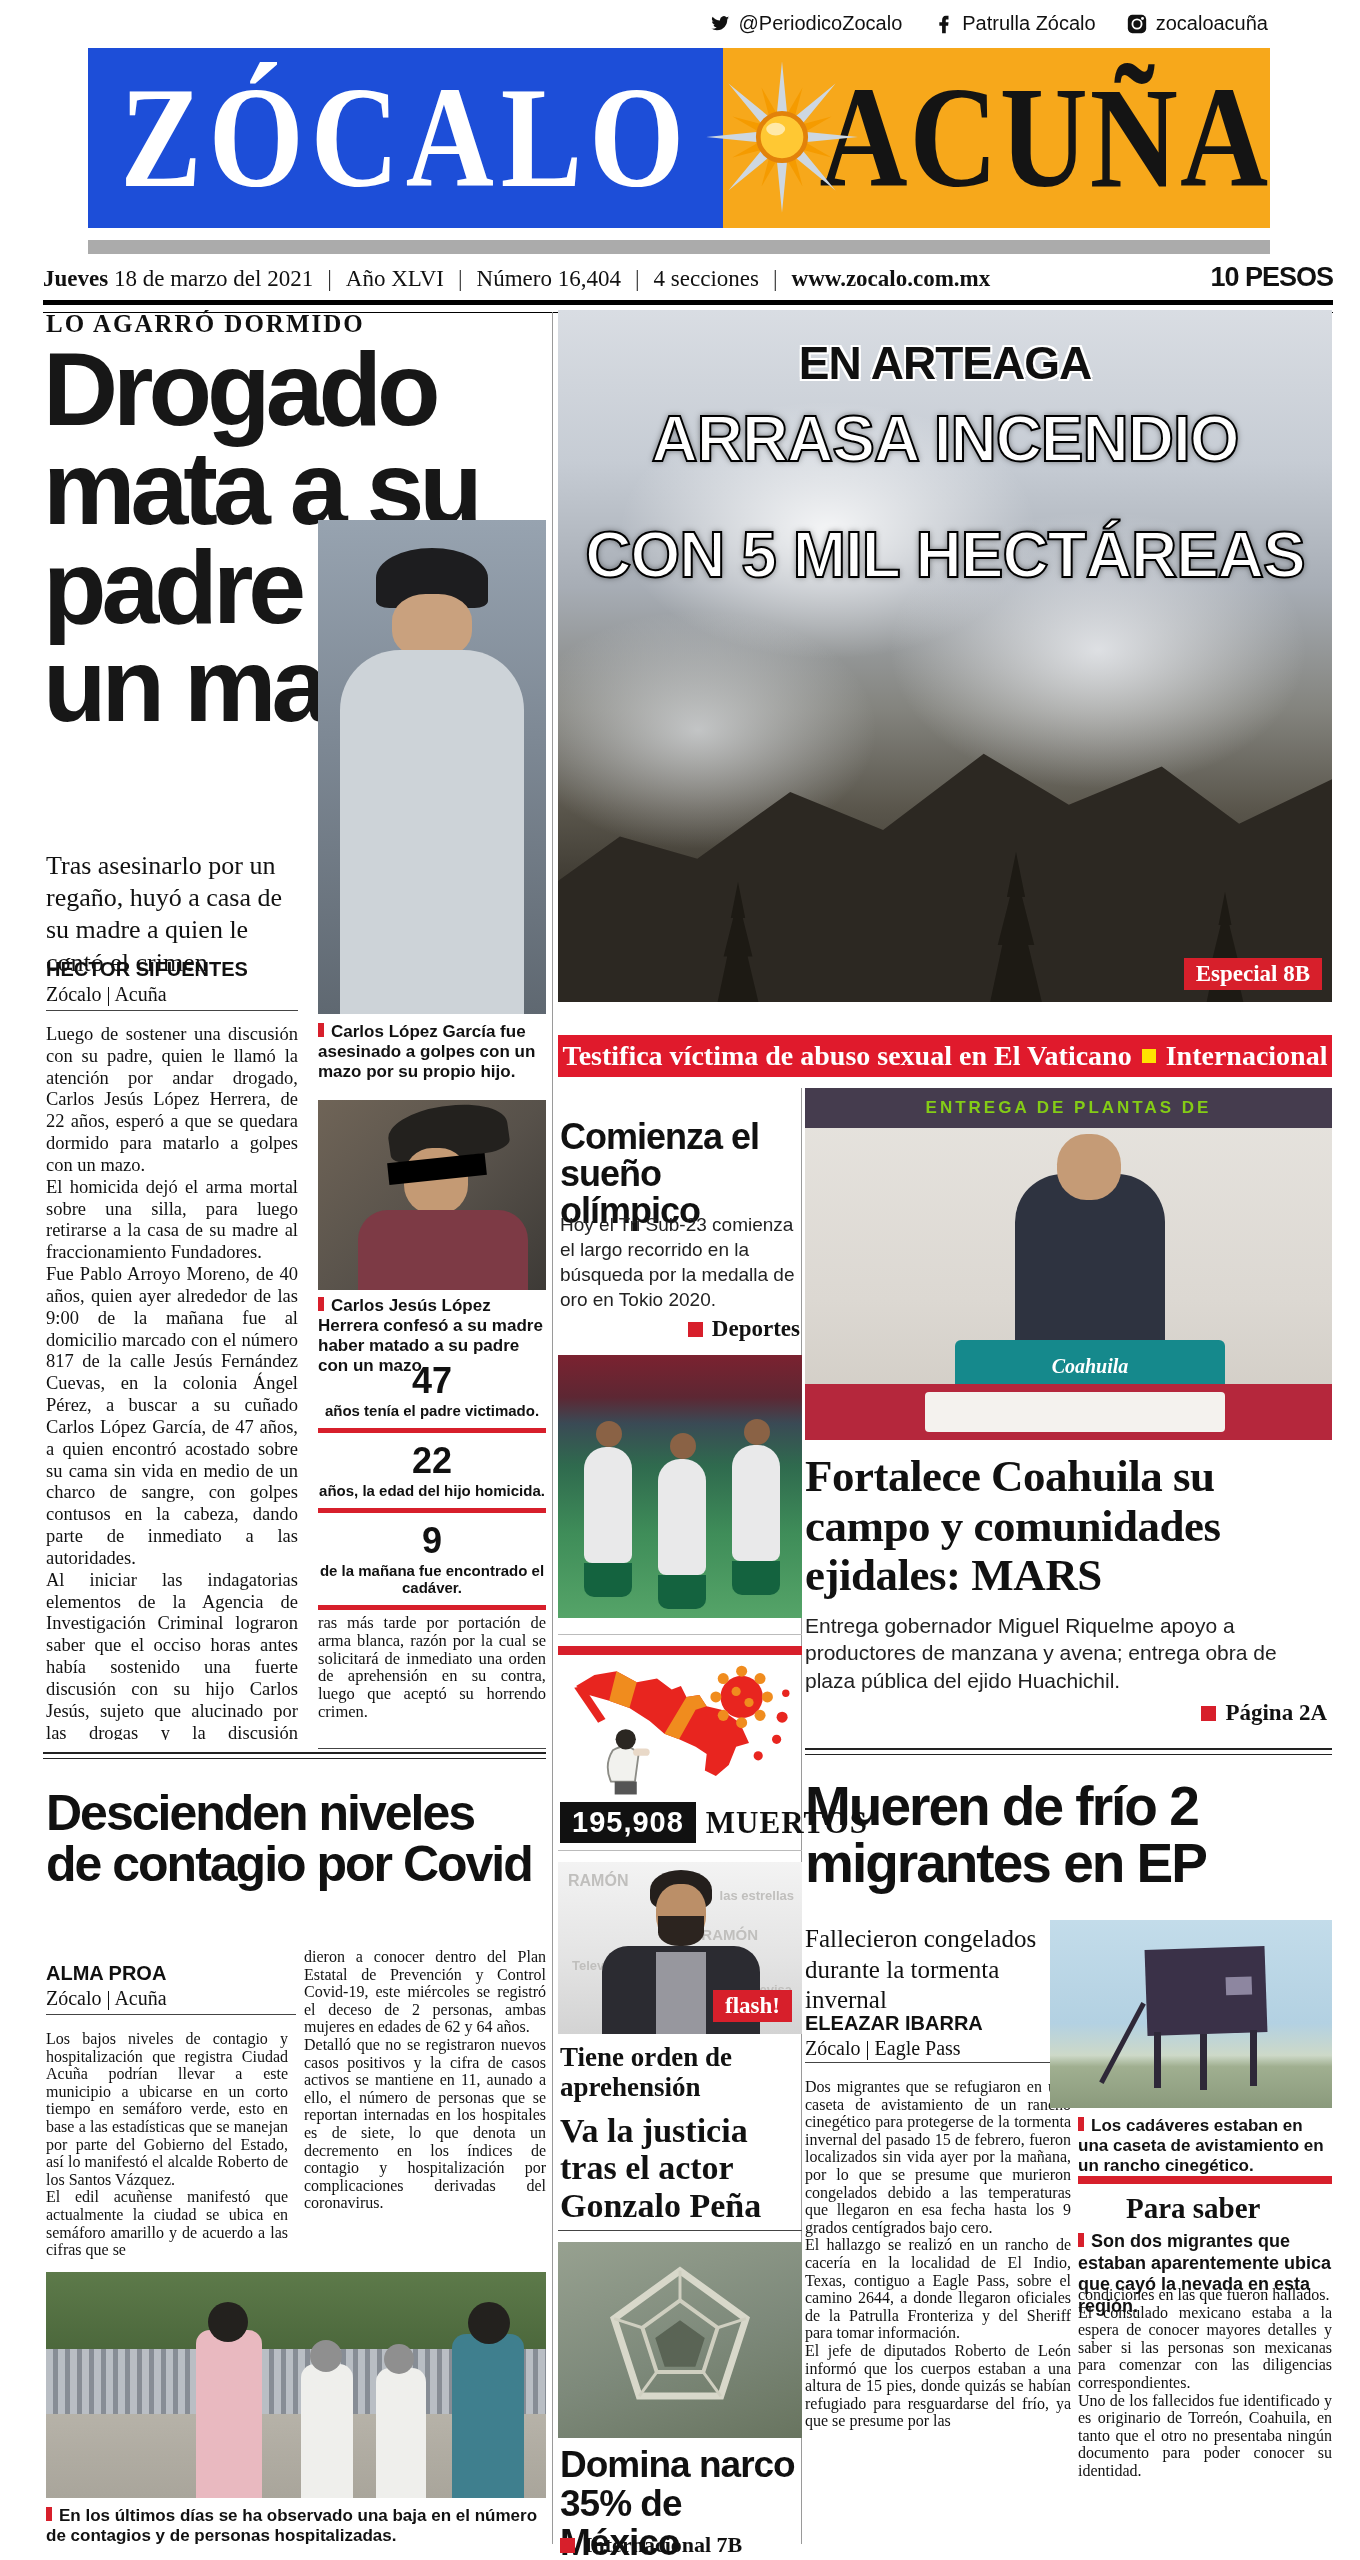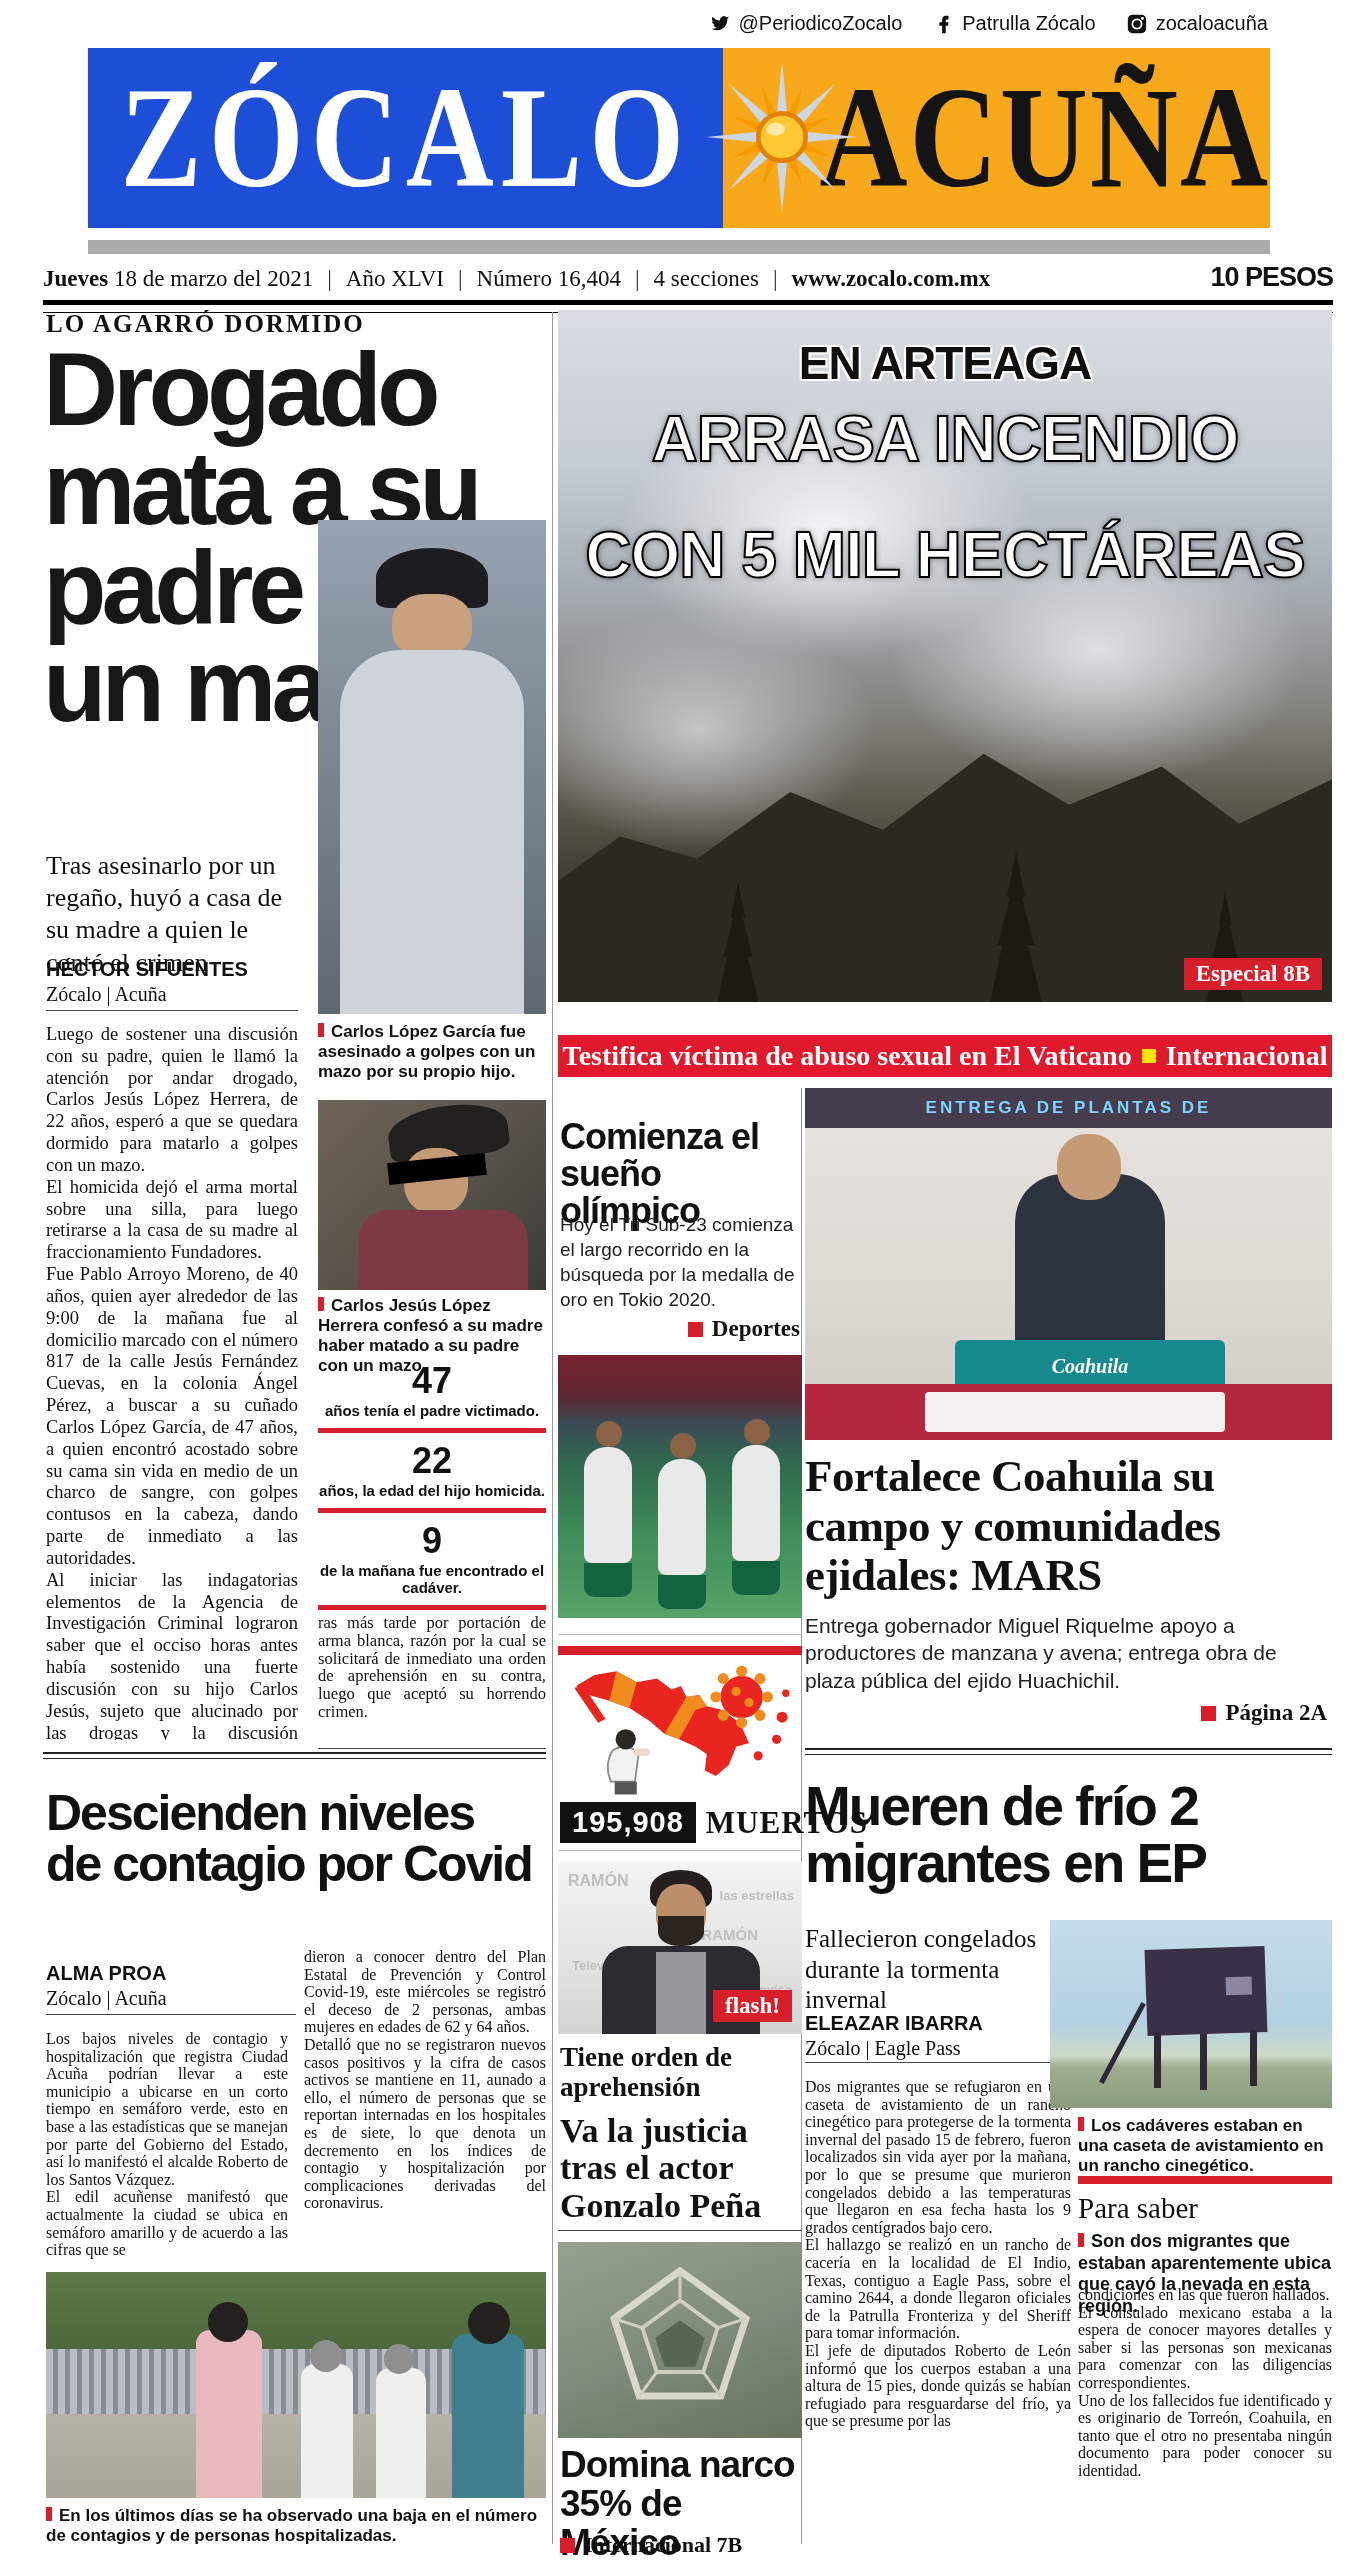--- a/index.html
+++ b/index.html
@@ -112,21 +112,21 @@
       font-family:"Liberation Serif",serif;font-weight:bold;font-size:23px;}
   .oly-section{left:560px;top:1316px;width:240px;}
   .soccer-photo{left:558px;top:1355px;width:244px;height:263px;
       background:linear-gradient(180deg,#7b2230 0%,#5d2733 16%,#3a4a55 26%,#2f6a4e 42%,#3f8d59 68%,#55a468 100%);}
   .player{position:absolute;width:48px;height:116px;background:#e9e9ea;border-radius:22px 22px 8px 8px;}
   .player::before{content:"";position:absolute;left:12px;top:-26px;width:26px;height:26px;border-radius:50%;background:#8a6245;}
   .player::after{content:"";position:absolute;left:0;bottom:-34px;width:100%;height:34px;background:#14633f;border-radius:0 0 10px 10px;}
 
   
   .mars-photo{left:805px;top:1088px;width:527px;height:352px;background:linear-gradient(180deg,#e7e4df 0%,#dcd8d2 60%,#cfcac2 100%);}
-  .mars-band{position:absolute;left:0;top:0;width:100%;height:40px;background:#453c4e;color:#7dd3fc;
+  .mars-band{position:absolute;left:0;top:0;width:100%;height:40px;background:#453c4e;color:#84cc16;
       font-family:"Liberation Sans",sans-serif;font-weight:bold;font-size:17px;letter-spacing:3px;
       display:flex;align-items:center;justify-content:center;}
   .mars-suit{position:absolute;left:210px;top:86px;width:150px;height:190px;background:#2e3340;border-radius:48px 48px 0 0;}
   .mars-head{position:absolute;left:252px;top:46px;width:64px;height:66px;background:#c59b76;border-radius:46%;}
   .mars-teal{position:absolute;left:150px;top:252px;width:270px;height:52px;background:#15898c;color:#fff;
       font-family:"Liberation Serif",serif;font-weight:bold;font-style:italic;font-size:20px;
       display:flex;align-items:center;justify-content:center;border-radius:6px;}
   .mars-podium{position:absolute;left:0;bottom:0;width:100%;height:56px;background:#b5273c;}
   .mars-panel{position:absolute;left:120px;bottom:8px;width:300px;height:40px;background:#f4f2ee;border-radius:4px;}
   .mars-headline{left:805px;top:1452px;width:527px;font-weight:bold;font-size:45px;line-height:1.1;letter-spacing:-0.5px;}
@@ -185,21 +185,21 @@
   .mig-byline-rule{left:805px;top:2062px;width:266px;}
   .mig-col-left{left:805px;top:2078px;width:266px;height:466px;overflow:hidden;}
   .caseta-photo{left:1050px;top:1920px;width:282px;height:188px;
       background:linear-gradient(180deg,#c3dcea 0%,#b3d1e2 55%,#cdd9c8 72%,#a0af90 78%,#8a9a7c 100%);}
   .shack{position:absolute;left:96px;top:28px;width:120px;height:86px;background:#3a3148;transform:rotate(-2deg);}
   .shack-window{position:absolute;right:14px;top:30px;width:26px;height:18px;background:#8d86a0;}
   .shack-leg{position:absolute;width:7px;height:56px;background:#2e2838;}
   .mig-cap{left:1078px;top:2116px;width:254px;}
   .saber-box{left:1078px;top:2176px;width:254px;}
   .saber-bar{height:8px;background:#d71f2b;}
-  .saber-title{font-weight:normal;font-size:29px;margin-top:8px;}
+  .saber-title{font-weight:bold;font-size:29px;margin-top:8px;margin-left:48px;}
   .saber-text{font-family:"Liberation Sans",sans-serif;font-weight:bold;font-size:18px;line-height:1.2;margin-top:6px;}
   .mig-col-right{left:1078px;top:2286px;width:254px;height:262px;overflow:hidden;}
 </style>
 </head>
 <body>
 
 <div class="page">
 
   <div class="abs social-bar">
     <div class="social-item">

